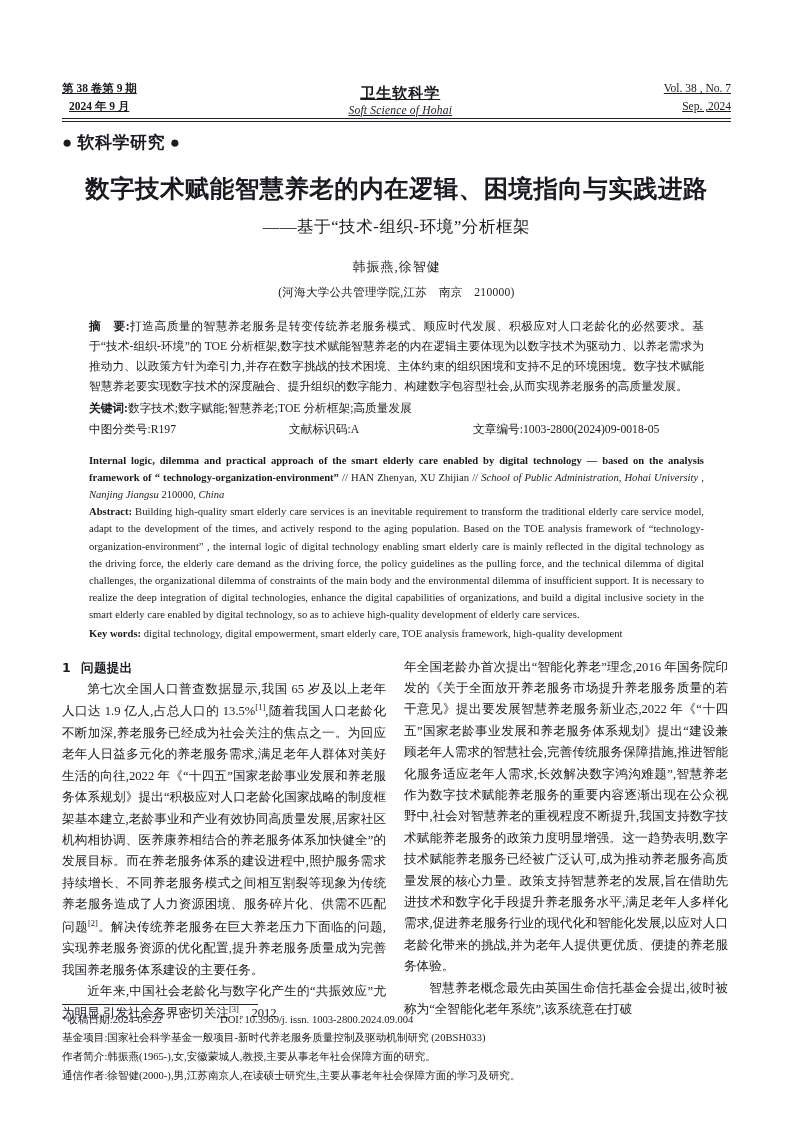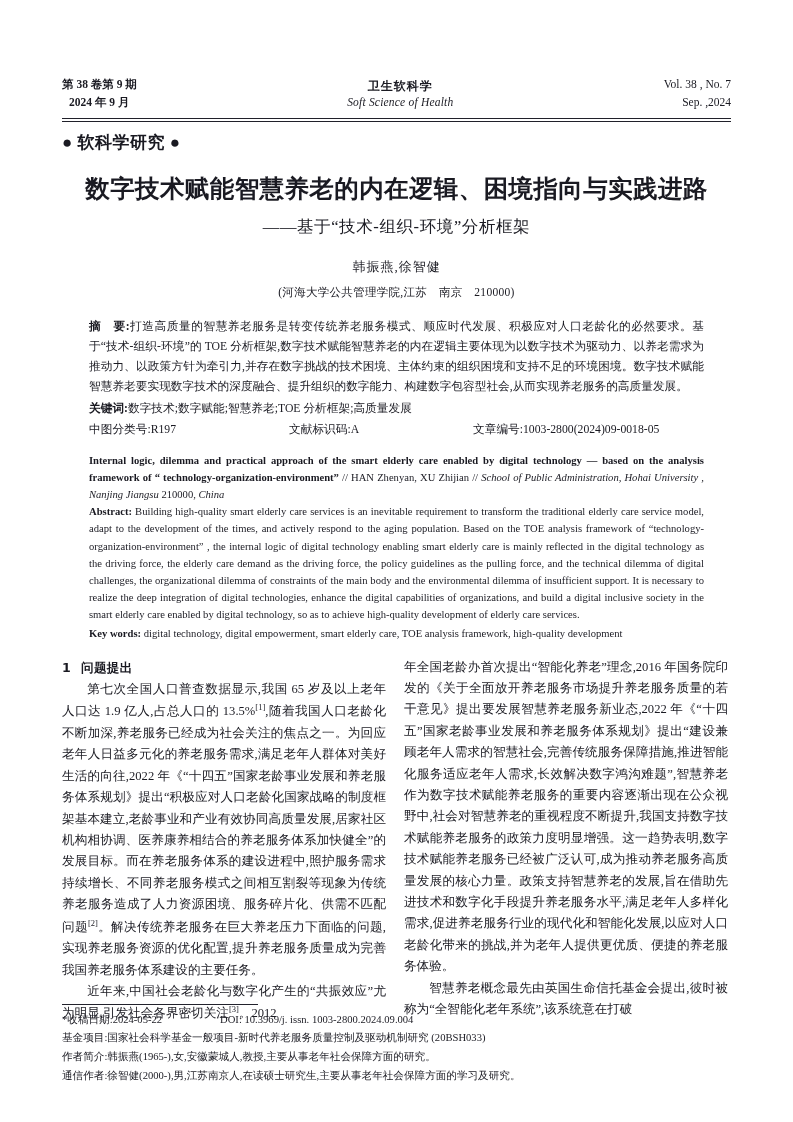--- a/index.html
+++ b/index.html
@@ -20,39 +20,40 @@
     left: 0; top: 0;
     width: 793px;
     height: 1122px;
     box-sizing: border-box;
     padding: 72px 62px 0 62px;
   }
 
   
   .runhead {
     display: flex;
-    align-items: center;
+    align-items: flex-end;
     justify-content: space-between;
     height: 44px;
+    text-decoration: underline;
   }
   .rh-left, .rh-right {
     font-size: 11.5px;
     line-height: 1.55;
     white-space: nowrap;
   }
   .rh-left { text-align: left; font-weight: bold; }
   .rh-right { text-align: right; }
   .rh-left .l2 { padding-left: 7px; }
   .rh-center {
     text-align: center;
     flex: 1;
     margin-top: -2px;
   }
   .rh-cn {
-    font-size: 12px;
+    font-size: 15px;
     font-weight: bold;
     letter-spacing: 1px;
   }
   .rh-en {
     font-size: 11.5px;
     font-style: italic;
     letter-spacing: .2px;
     margin-top: 1px;
   }
   .double-rule {
@@ -184,21 +185,21 @@
 
 <div class="page">
 
   <div class="runhead">
     <div class="rh-left">
       <div class="l1">第 38 卷第 9 期</div>
       <div class="l2">2024 年 9 月</div>
     </div>
     <div class="rh-center">
       <div class="rh-cn">卫生软科学</div>
-      <div class="rh-en">Soft Science of Health</div>
+      <div class="rh-en">Soft Science of Hohai</div>
     </div>
     <div class="rh-right">
       <div class="l1">Vol. 38 , No. 7</div>
       <div class="l2">Sep. ,2024</div>
     </div>
   </div>
   <div class="double-rule"></div>
 
   <div class="colmark">● 软科学研究 ●</div>
 

